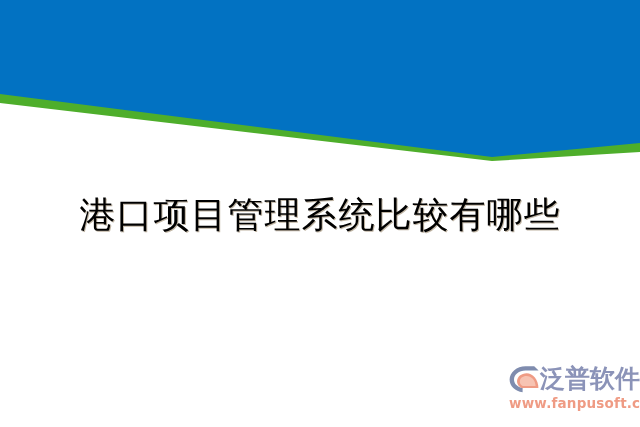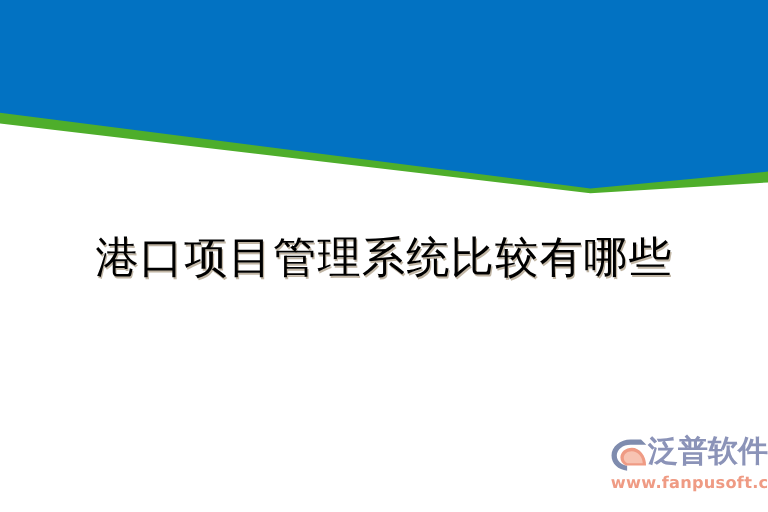--- a/index.html
+++ b/index.html
@@ -65,21 +65,21 @@
     width: 32px;
     height: 30px;
     display: block;
   }
   #logo-word {
     position: absolute;
     left: 34px;
     top: 0px;
     width: 96px;
     height: 32px;
-    font-family: Liberation Mono, monospace;
+    font-family: Liberation Sans, sans-serif;
     font-size: 25px;
     line-height: 32px;
     font-weight: 700;
     color: #8b93b8;
     letter-spacing: 0px;
     white-space: nowrap;
   }
   #logo-url {
     position: absolute;
     left: 3px;

